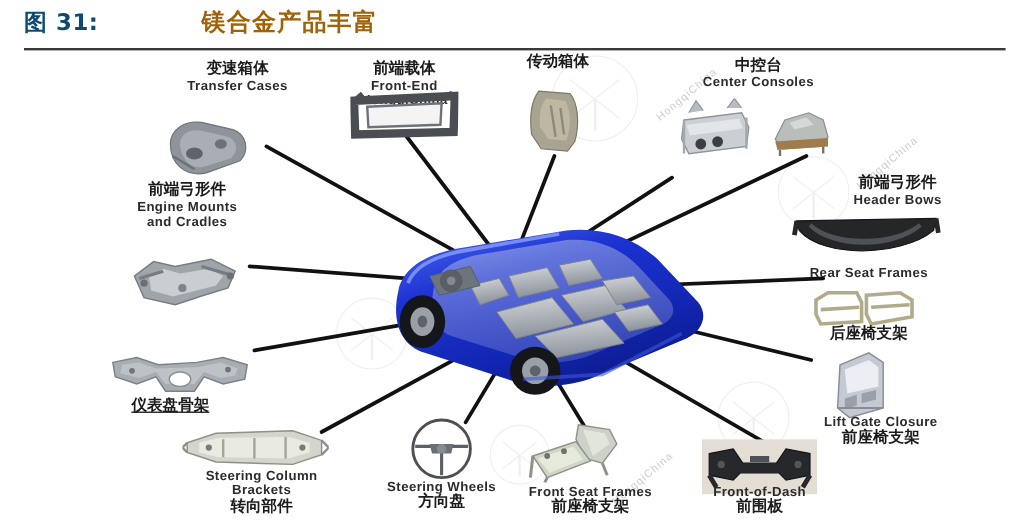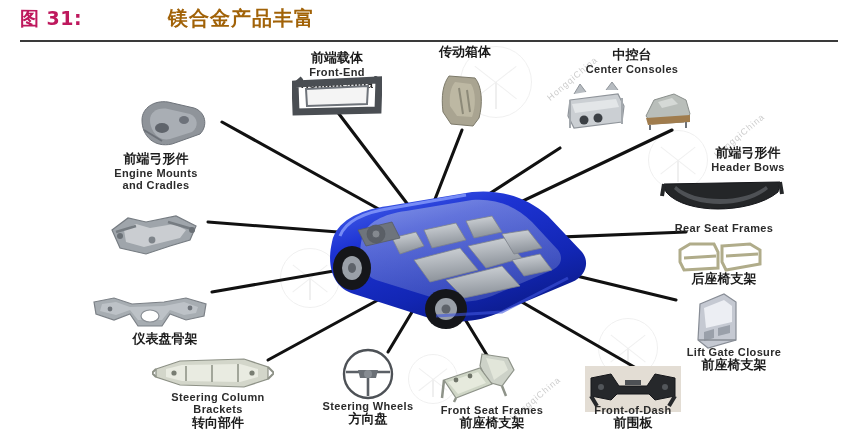--- a/index.html
+++ b/index.html
@@ -10,21 +10,21 @@
     overflow:hidden;
     position:relative;
   }
   #root{position:relative;width:855px;height:436px;}
 
   
   .hdr{position:absolute;left:20px;top:4px;width:818px;height:34px;}
   .hdr-num{
     position:absolute;left:0;top:2px;
     font-family:"DejaVu Sans","Liberation Sans",sans-serif;
-    font-weight:bold;font-size:19px;color:#be185d;letter-spacing:.5px;
+    font-weight:bold;font-size:19px;color:#0c4a6e;letter-spacing:.5px;
     white-space:nowrap;
   }
   .hdr-title{
     position:absolute;left:148px;top:1px;
     font-family:"DejaVu Sans","Liberation Sans",sans-serif;
     font-weight:bold;font-size:20px;color:#a16207;letter-spacing:1px;
     white-space:nowrap;
   }
   .hdr-rule{
     position:absolute;left:20px;top:40px;width:818px;height:0;
@@ -187,20 +187,24 @@
         <ellipse cx="150" cy="133" rx="21" ry="20" fill="#15161a"></ellipse>
         <ellipse cx="150" cy="133" rx="11" ry="11" fill="#9aa0a8"></ellipse>
         <ellipse cx="150" cy="133" rx="4.5" ry="4.5" fill="#5e636a"></ellipse>
       </g>
 
       <path d="M44 60 C50 44 70 36 96 32 L170 19" stroke="#8fa3ff" stroke-width="3" fill="none" opacity=".75"></path>
       <path d="M140 140 L206 136 L272 102" stroke="#4055de" stroke-width="3" fill="none" opacity=".6"></path>
     </svg>
   </div>
 
+  <div class="lbl" style="left:118px;top:51px;width:160px;">
+    <div class="cn">变速箱体</div>
+    <div class="en">Transfer Cases</div>
+  </div>
   <div class="part" style="left:132px;top:92px;">
     <svg width="80" height="58" viewBox="0 0 80 58">
       <path d="M10 28 C10 16 22 8 36 10 L62 16 C74 20 76 34 68 42 L40 52 C22 56 10 44 10 28 Z" fill="#8f949a" stroke="#6e737a" stroke-width="1"></path>
       <path d="M18 28 C18 20 26 15 36 17 L58 22 C66 25 67 35 60 40 L38 47 C26 50 18 38 18 28 Z" fill="#a9aeb4"></path>
       <ellipse cx="30" cy="36" rx="7" ry="5" fill="#5f646b"></ellipse>
       <ellipse cx="52" cy="28" rx="5" ry="4" fill="#6d727a"></ellipse>
       <path d="M12 38 L30 49" stroke="#6c7178" stroke-width="2"></path>
     </svg>
   </div>
 
@@ -356,21 +360,21 @@
 
   <div class="part" style="left:92px;top:296px;">
     <svg width="116" height="34" viewBox="0 0 116 34">
       <path d="M2 6 L22 2 L40 8 L72 6 L94 2 L114 8 L112 20 L94 24 L78 18 L70 30 L46 30 L38 18 L22 24 L4 18 Z" fill="#a7adb2" stroke="#7c8187" stroke-width="1.2"></path>
       <path d="M10 8 L24 6 L38 11 L72 10 L92 6 L106 11 L104 17 L92 19 L78 14 L70 24 L46 24 L38 14 L24 19 L8 15 Z" fill="#bdc2c7"></path>
       <ellipse cx="58" cy="20" rx="9" ry="6" fill="#ffffff" stroke="#8a8f95" stroke-width="1.2"></ellipse>
       <circle cx="18" cy="13" r="2.4" fill="#6f747a"></circle>
       <circle cx="98" cy="12" r="2.4" fill="#6f747a"></circle>
     </svg>
   </div>
-  <div class="lbl" style="left:107px;top:332px;width:116px;">
+  <div class="lbl" style="left:84px;top:332px;width:116px;text-decoration:underline;">
     <div class="cn">仪表盘骨架</div>
   </div>
 
   <div class="lbl" style="left:90px;top:152px;width:132px;line-height:1.12;">
     <div class="cn">前端弓形件</div>
     <div class="en">Engine Mounts</div>
     <div class="en">and Cradles</div>
   </div>
   <div class="part" style="left:106px;top:212px;">
     <svg width="96" height="48" viewBox="0 0 96 48">

